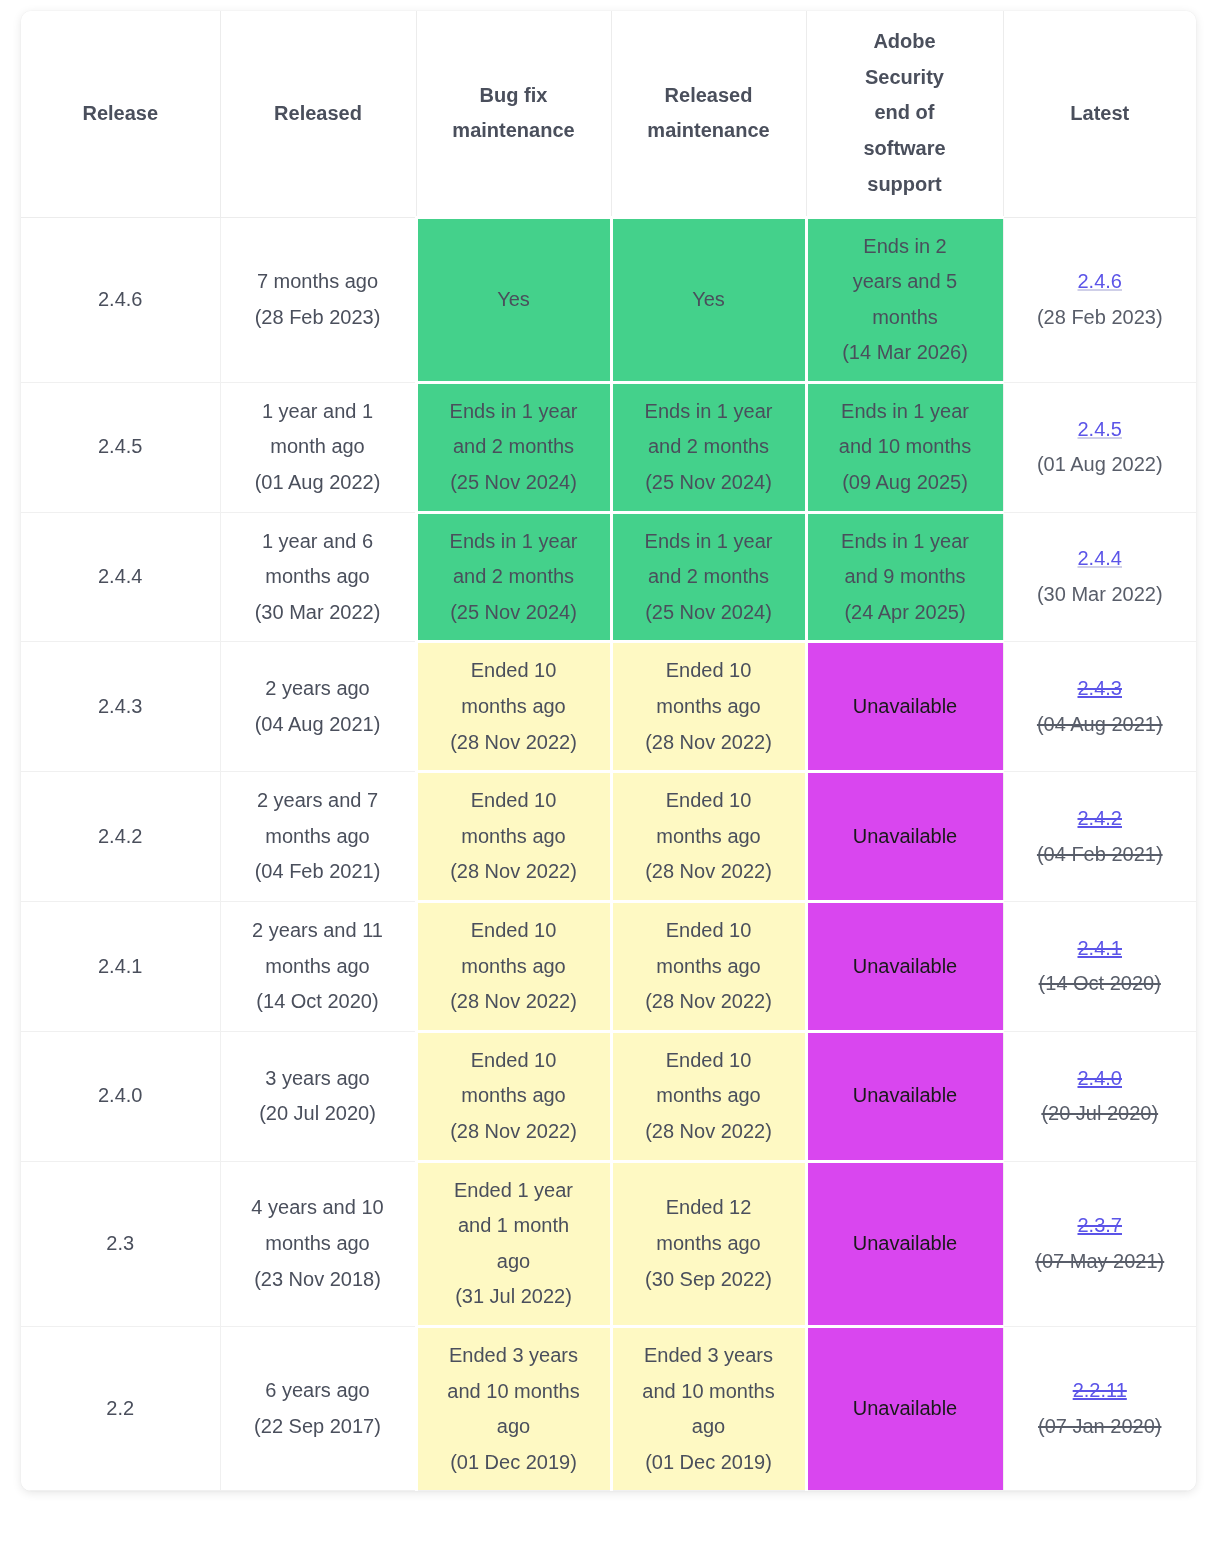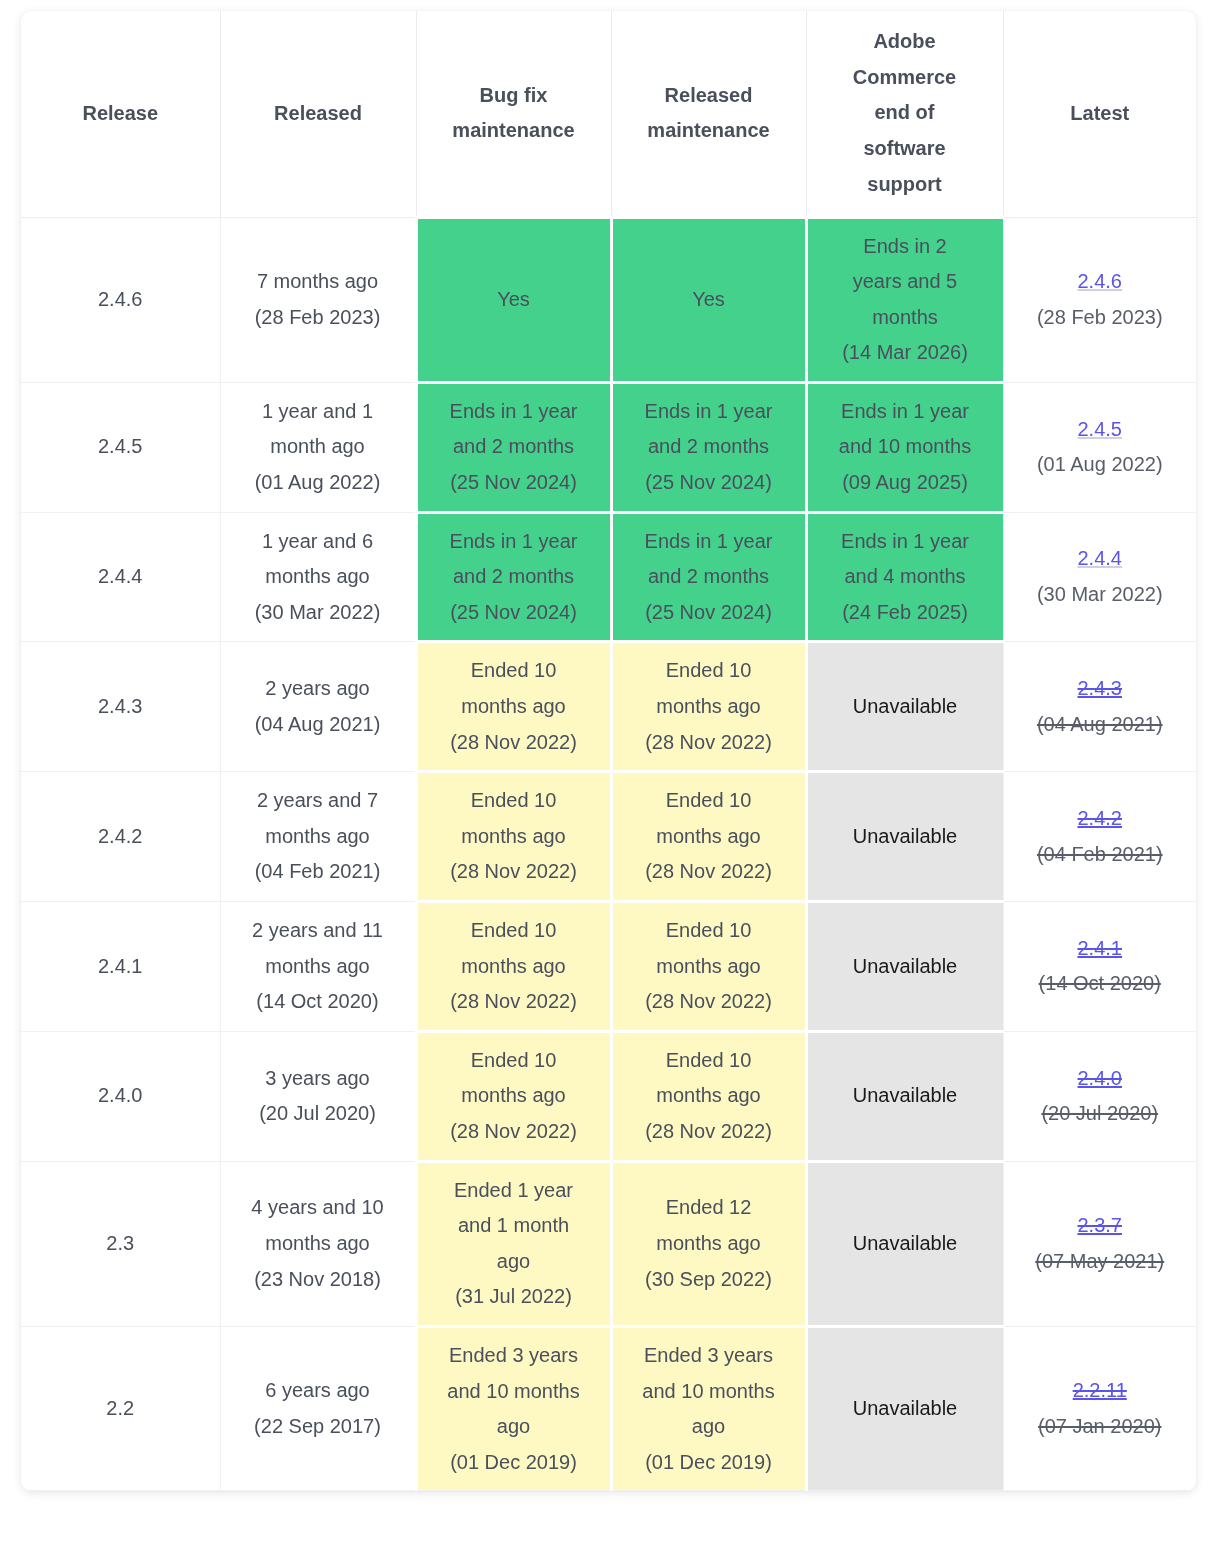--- a/index.html
+++ b/index.html
@@ -73,21 +73,21 @@
     color: #1a1a1a;
     padding-left: 20px;
     padding-right: 10px;
     border-right: 3px solid #ffffff;
     border-bottom: 3px solid #ffffff;
     border-top: 3px solid #ffffff;
     border-left: 3px solid #ffffff;
   }
   td.status.ok   { background: #44d18b; }
   td.status.bad  { background: #fef9c3; }
-  td.status.none { background: #e5e5e5; color: #1a1a1a; margin-left: 20px; }
+  td.status.none { background: #d946ef; color: #1a1a1a; margin-left: 20px; }
 
   td.cell-latest { text-align: left; padding-left: 20px; }
   td.cell-latest .ver {
     color: #5b54e8;
     text-decoration: underline;
     text-decoration-color: #cfcfe8;
     display: block;
     cursor: pointer;
   }
   td.cell-latest .dt {
@@ -127,21 +127,21 @@
           <th>
             <span class="nowrap-block">Bug fix</span>
             <span class="nowrap-block">maintenance</span>
           </th>
           <th>
             <span class="nowrap-block">Released</span>
             <span class="nowrap-block">maintenance</span>
           </th>
           <th>
             <span class="nowrap-block">Adobe</span>
-            <span class="nowrap-block">Commerce</span>
+            <span class="nowrap-block">Security</span>
             <span class="nowrap-block">end of</span>
             <span class="nowrap-block">software</span>
             <span class="nowrap-block">support</span>
           </th>
           <th>
             <span class="nowrap-block">Latest</span>
           </th>
         </tr>
       </thead>
       <tbody id="tbody">
@@ -207,22 +207,22 @@
               <span class="nowrap-block">and 2 months</span>
               <span class="nowrap-block">(25 Nov 2024)</span>
             </td>
             <td class="status ok">
               <span class="nowrap-block">Ends in 1 year</span>
               <span class="nowrap-block">and 2 months</span>
               <span class="nowrap-block">(25 Nov 2024)</span>
             </td>
             <td class="status ok">
               <span class="nowrap-block">Ends in 1 year</span>
-              <span class="nowrap-block">and 4 months</span>
-              <span class="nowrap-block">(24 Feb 2025)</span>
+              <span class="nowrap-block">and 9 months</span>
+              <span class="nowrap-block">(24 Apr 2025)</span>
             </td>
             <td class="cell-latest">
               <span class="ver">2.4.4</span>
               <span class="dt">(30 Mar 2022)</span>
             </td>
           </tr>
           <tr>
             <td class="cell-release"><span>2.4.3</span></td>
             <td class="cell-released">
               <span class="nowrap-block">2 years ago</span>

